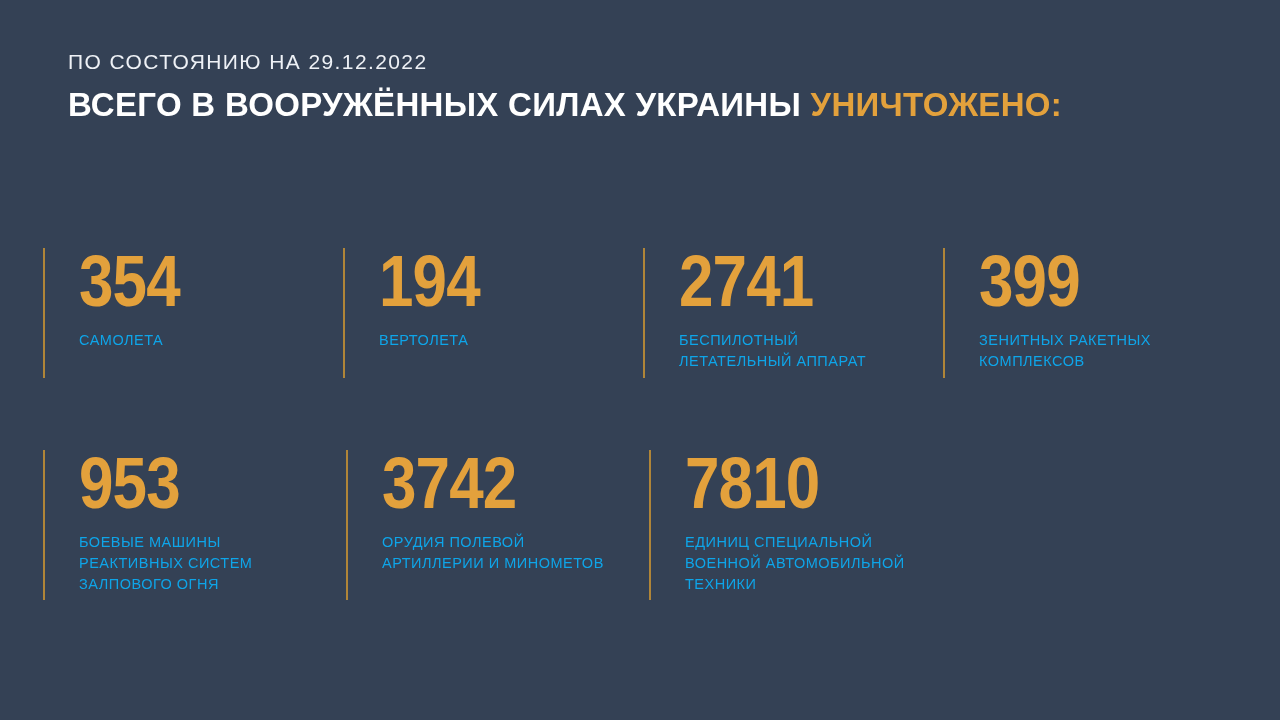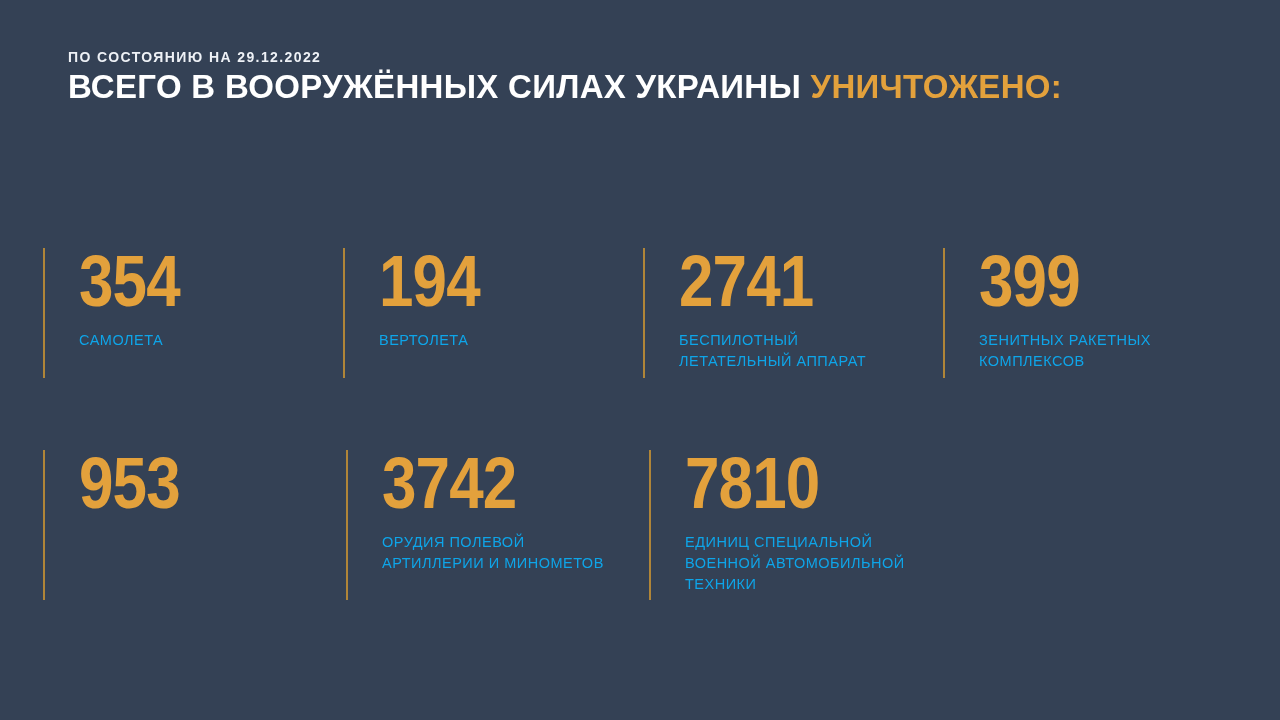--- a/index.html
+++ b/index.html
@@ -20,29 +20,29 @@
 
   
   #header {
     position: absolute;
     left: 68px;
     top: 50px;
     width: 1160px;
   }
   #date-line {
     color: #eef1f6;
-    font-size: 14px;
-    font-weight: 700;
+    font-size: 21px;
+    font-weight: 400;
     letter-spacing: 1.4px;
     text-transform: uppercase;
     line-height: 1.1;
     white-space: nowrap;
   }
   #headline {
-    margin-top: 4px;
+    margin-top: 14px;
     font-size: 33px;
     font-weight: bold;
     letter-spacing: 0.3px;
     text-transform: uppercase;
     line-height: 1.1;
     white-space: nowrap;
   }
   .hl-white { color: #ffffff; }
   .hl-accent { color: #e3a13c; }
 
@@ -135,20 +135,23 @@
     </div>
 
   </div>
 
   <div class="stat-row" id="row-2">
 
 
     <div class="stat-cell">
       <div class="divider"></div>
       <div class="stat-number">953</div>
+      <div class="stat-label">БОЕВЫЕ МАШИНЫ
+РЕАКТИВНЫХ СИСТЕМ
+ЗАЛПОВОГО ОГНЯ</div>
     </div>
 
     <div class="stat-cell">
       <div class="divider"></div>
       <div class="stat-number">3742</div>
       <div class="stat-label">ОРУДИЯ ПОЛЕВОЙ
 АРТИЛЛЕРИИ И МИНОМЕТОВ</div>
     </div>
 
     <div class="stat-cell">

